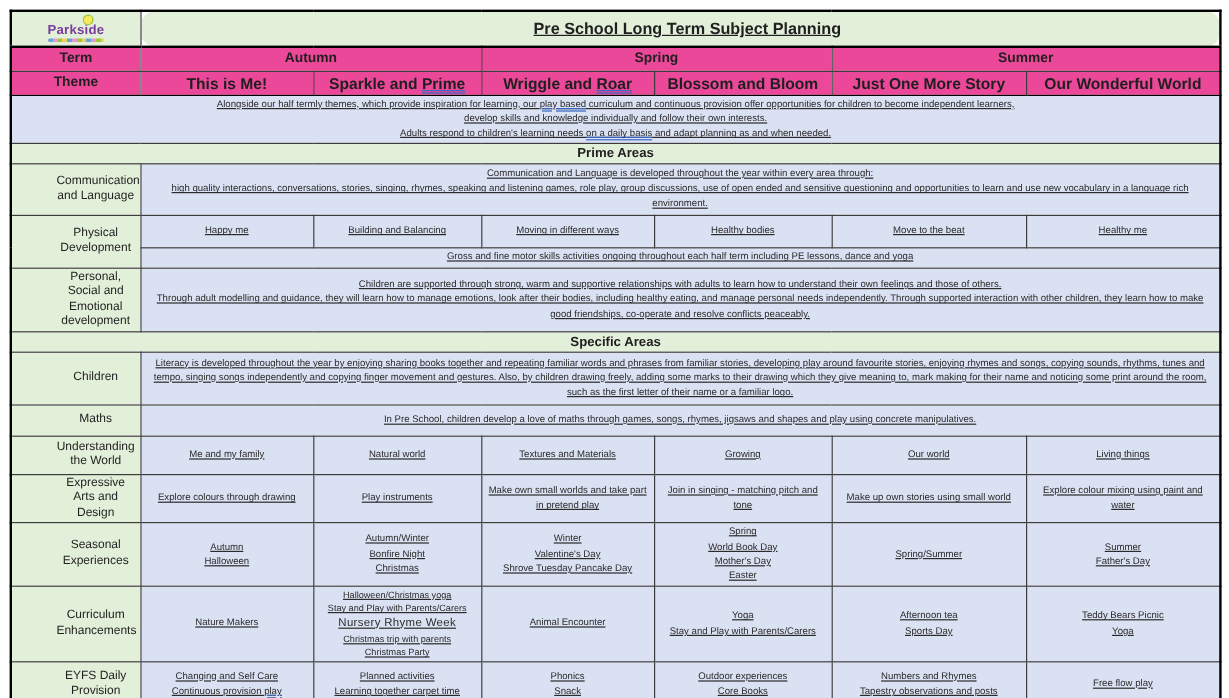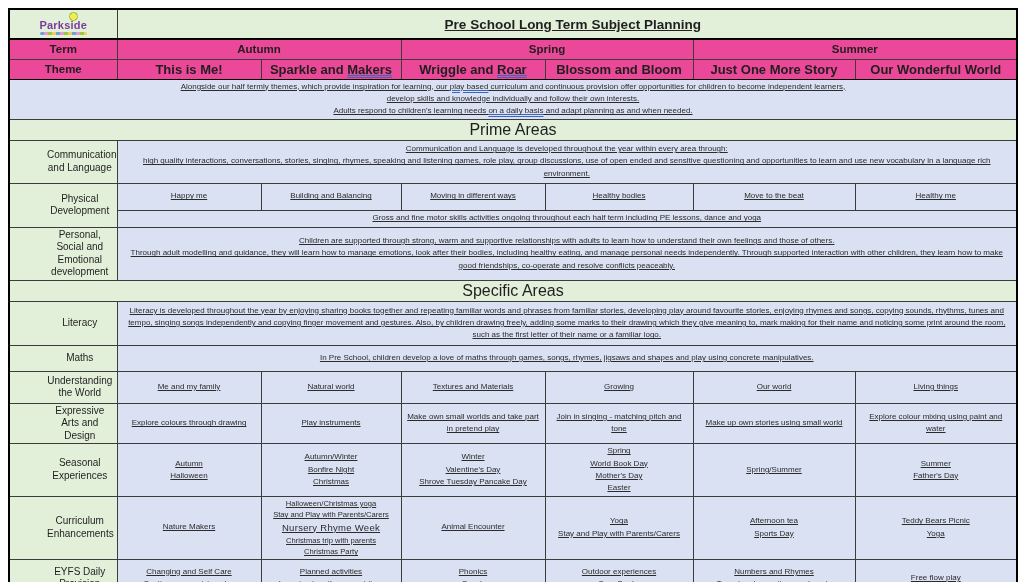--- a/index.html
+++ b/index.html
@@ -8,22 +8,22 @@
   table{border-collapse:collapse;width:1008px;table-layout:fixed;border:2px solid #000;}
   td{border:1px solid #3c3c3c;vertical-align:middle;text-align:center;padding:1px 4px;overflow:hidden;}
   .title-row td{border-bottom:2px solid #000;text-align:center;}
   .theme-row td{border-bottom:1.5px solid #000;}
   .green{background:#e2efd9;}
   .hdrblue{background:#ec4899;}
   .cellblue{background:#dae1f2;text-decoration:underline;}
   .label{font-weight:normal;font-size:10px;line-height:1.25;padding-left:37px;}
   .hdr{font-weight:bold;font-size:11.5px;}
   .theme{font-weight:bold;font-size:13px;}
-  .section{font-weight:normal;font-size:16px;margin-left:43px;}
-  .title-cell{text-align:left;padding-left:16px;}
+  .section{font-weight:bold;font-size:11px;margin-left:43px;}
+  .title-cell{text-align:left;padding-left:16px;border-radius:13px;}
   .title-text{font-weight:bold;font-size:13.5px;text-decoration:underline;}
   .body-sm{font-size:8px;line-height:1.55;color:#2b2b2b;}
   .body-xs{font-size:7.6px;line-height:1.5;color:#2b2b2b;}
   .prelines{white-space:pre-line;}
   .bluelink{text-decoration:underline;text-decoration-style:double;text-decoration-color:#3a66c0;}
   .bigline{font-size:9.5px;letter-spacing:.3px;}
   
   .logo-wrap{position:relative;display:inline-block;padding-top:6px;}
   .logo-text{font-weight:bold;font-size:11px;color:#7a3b9b;letter-spacing:.2px;}
   .logo-sun{position:absolute;top:-1px;left:29px;width:9px;height:9px;border-radius:50%;
@@ -65,21 +65,21 @@
   <tr style="height:20px">
     <td class="hdrblue hdr">Term</td>
     <td class="hdrblue hdr" colspan="2">Autumn</td>
     <td class="hdrblue hdr" colspan="2">Spring</td>
     <td class="hdrblue hdr" colspan="2">Summer</td>
   </tr>
 
   <tr class="theme-row" style="height:20px">
     <td class="hdrblue hdr">Theme</td>
     <td class="hdrblue theme"><span>This is Me!</span><span class="bluelink"></span></td>
-    <td class="hdrblue theme"><span>Sparkle and </span><span class="bluelink">Makers</span></td>
+    <td class="hdrblue theme"><span>Sparkle and </span><span class="bluelink">Prime</span></td>
     <td class="hdrblue theme"><span>Wriggle and </span><span class="bluelink">Roar</span></td>
     <td class="hdrblue theme"><span>Blossom and Bloom</span><span class="bluelink"></span></td>
     <td class="hdrblue theme"><span>Just One More Story</span><span class="bluelink"></span></td>
     <td class="hdrblue theme"><span>Our Wonderful World</span><span class="bluelink"></span></td>
   </tr>
 
   <tr style="height:34px">
     <td class="cellblue body-sm" colspan="7">
       <div><span>Alongside our half termly themes, which provide inspiration for learning, our </span><span class="bluelink">play based</span><span> curriculum and continuous provision offer opportunities for children to become independent learners,</span></div>
       <div>develop skills and knowledge individually and follow their own interests.</div>
@@ -116,21 +116,21 @@
     <td class="green label">Personal, Social and Emotional development</td>
     <td class="cellblue body-sm prelines" colspan="6">Children are supported through strong, warm and supportive relationships with adults to learn how to understand their own feelings and those of others.
 Through adult modelling and guidance, they will learn how to manage emotions, look after their bodies, including healthy eating, and manage personal needs independently. Through supported interaction with other children, they learn how to make good friendships, co-operate and resolve conflicts peaceably.</td>
   </tr>
 
   <tr style="height:17px">
     <td class="green section" colspan="7">Specific Areas</td>
   </tr>
 
   <tr style="height:44px">
-    <td class="green label">Literacy</td>
+    <td class="green label">Children</td>
     <td class="cellblue body-sm" colspan="6">Literacy is developed throughout the year by enjoying sharing books together and repeating familiar words and phrases from familiar stories, developing play around favourite stories, enjoying rhymes and songs, copying sounds, rhythms, tunes and tempo, singing songs independently and copying finger movement and gestures. Also, by children drawing freely, adding some marks to their drawing which they give meaning to, mark making for their name and noticing some print around the room, such as the first letter of their name or a familiar logo.</td>
   </tr>
 
   <tr style="height:26px">
     <td class="green label">Maths</td>
     <td class="cellblue body-sm" colspan="6">In Pre School, children develop a love of maths through games, songs, rhymes, jigsaws and shapes and play using concrete manipulatives.</td>
   </tr>
 
   <tr style="height:32px">
     <td class="green label">Understanding the World</td>

